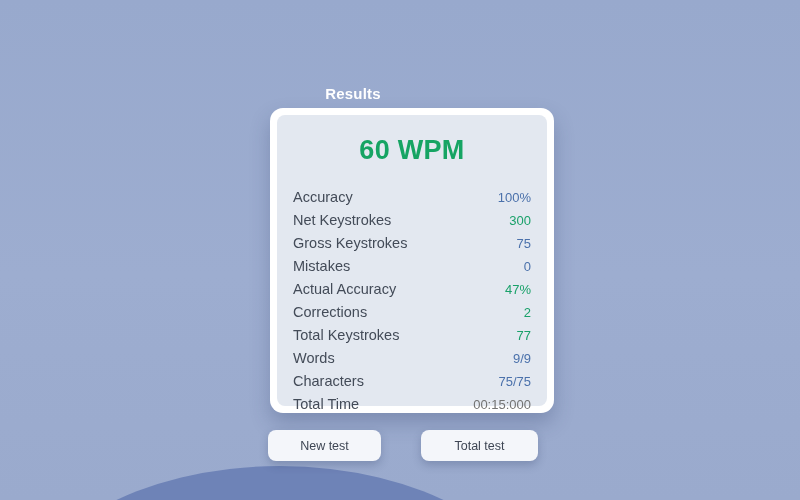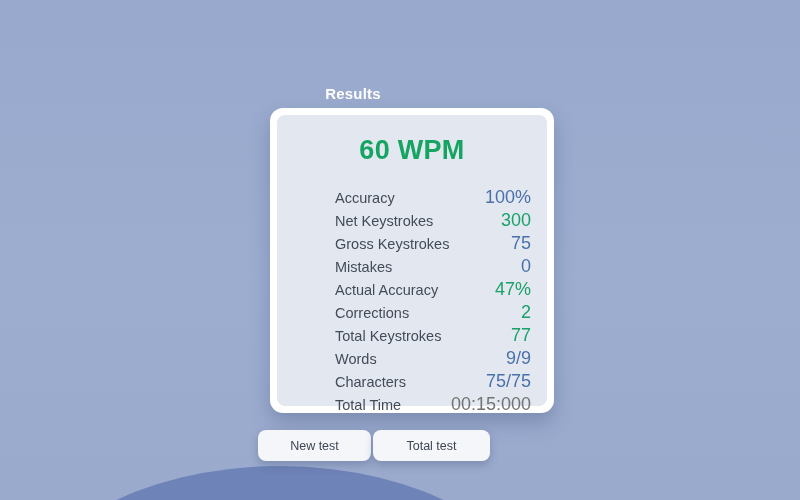--- a/index.html
+++ b/index.html
@@ -95,38 +95,37 @@
     align-items: baseline;
     justify-content: space-between;
     height: 23px;
     line-height: 23px;
   }
 
   .stat-label {
     color: #434b58;
     font-size: 14.5px;
     white-space: nowrap;
-    margin-left: 42px;
   }
 
   .stat-value {
-    font-size: 18px;
+    font-size: 13px;
     white-space: nowrap;
   }
 
   .v-blue  { color: #4b71ab; }
   .v-green { color: #1aa16a; }
   .v-teal  { color: #737373; }
 
   
   #button-row {
     position: absolute;
-    left: 258px;
+    left: 268px;
     top: 430px;
-    width: 232px;
+    width: 270px;
     display: flex;
     justify-content: space-between;
   }
 
   .action-button {
     background: #f4f6fa;
     border: none;
     border-radius: 8px;
     height: 31px;
     padding: 0 14px;

